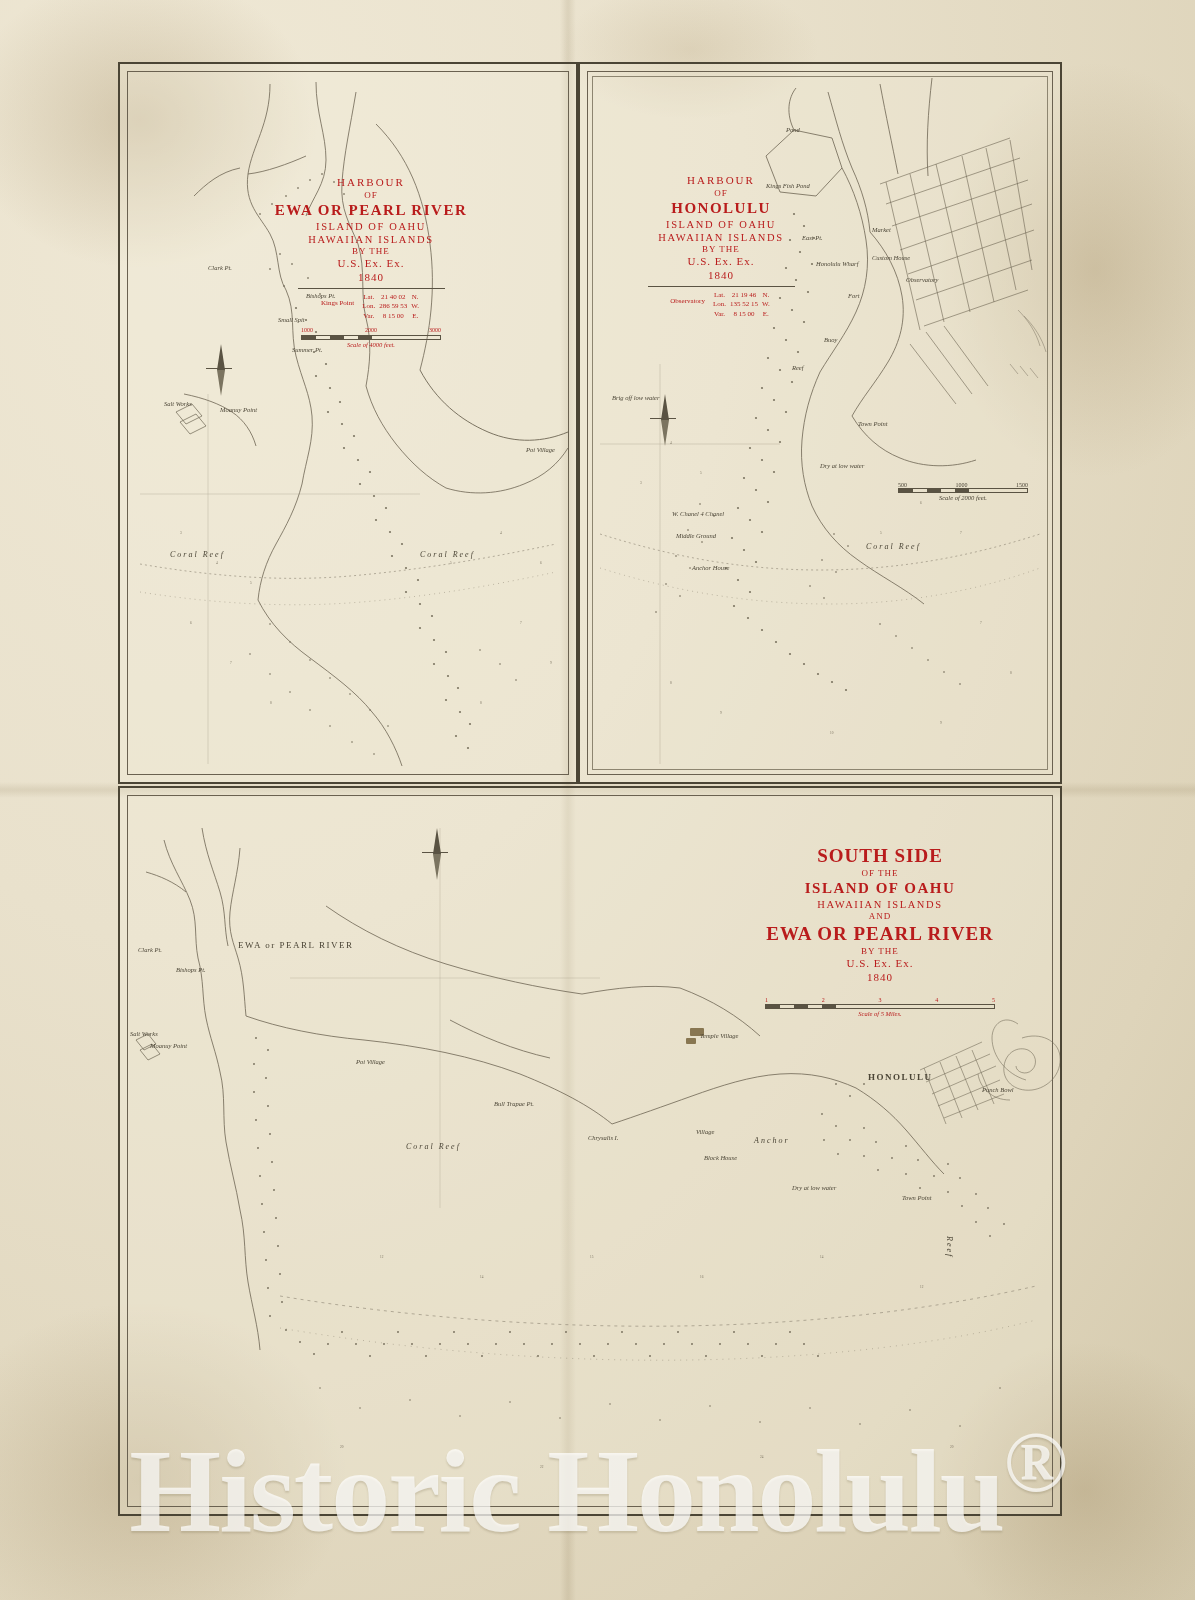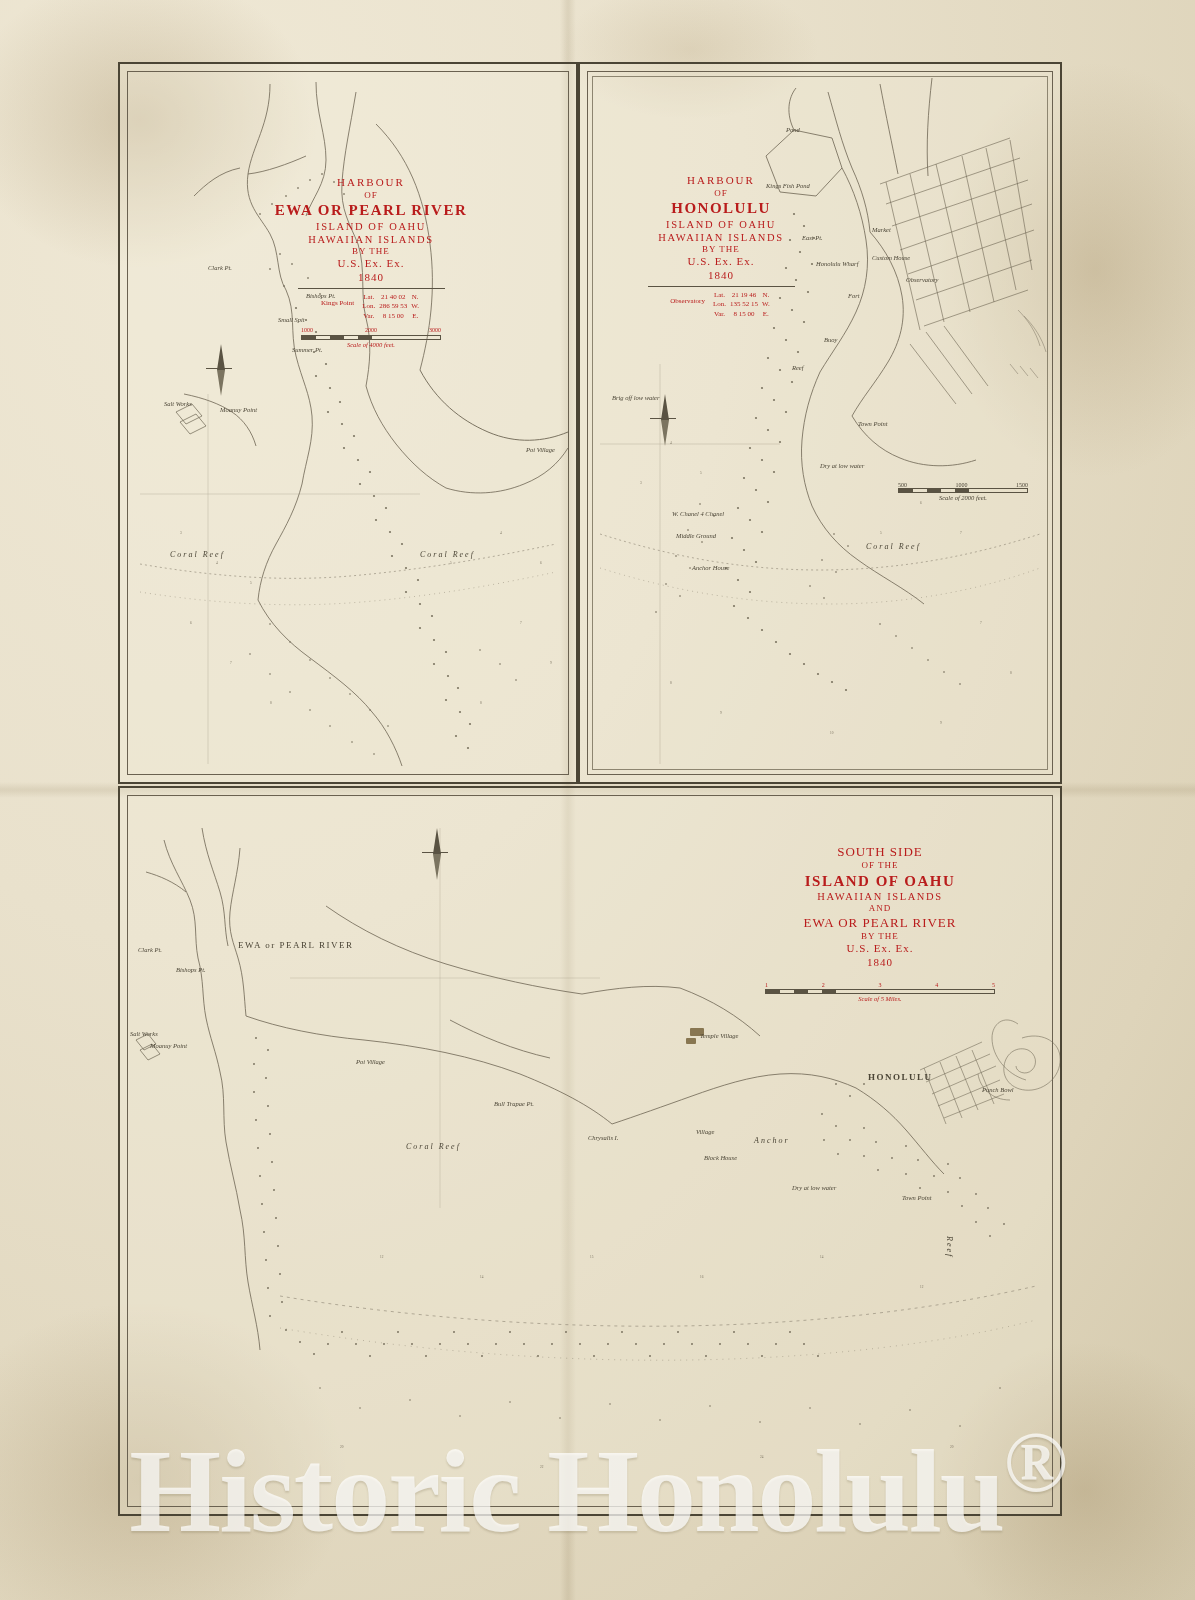--- a/index.html
+++ b/index.html
@@ -35,21 +35,21 @@
 
   
   .ink{position:absolute;inset:0;overflow:hidden;}
   svg{position:absolute;inset:0;width:100%;height:100%;}
 
   
   .cart{position:absolute;text-align:center;line-height:1.25;color:#b91c1c;}
   .cart .t1{font-size:11px;letter-spacing:2px;}
   .cart .t2{font-size:9px;letter-spacing:1px;}
   .cart .big{font-size:15px;font-weight:bold;letter-spacing:1.5px;}
-  .cart .big2{font-size:13px;font-weight:normal;letter-spacing:1px;}
+  .cart .big2{font-size:19px;font-weight:bold;letter-spacing:1px;}
   .cart .med{font-size:10.5px;letter-spacing:1.6px;}
   .cart .yr{font-size:11px;font-weight:normal;letter-spacing:1px;}
   .rule{height:1px;background:#5a5343;margin:3px auto;width:70%;}
 
   .coord{font-size:7px;display:flex;gap:6px;justify-content:center;align-items:flex-start;margin-top:4px;}
   .coord .lbl{font-size:7px;padding-top:6px;}
   .coord table{border-collapse:collapse;font-size:7px;}
   .coord td{padding:0 2px;line-height:1.35;}
 
   .scalebar{margin:6px auto 0;width:140px;}

